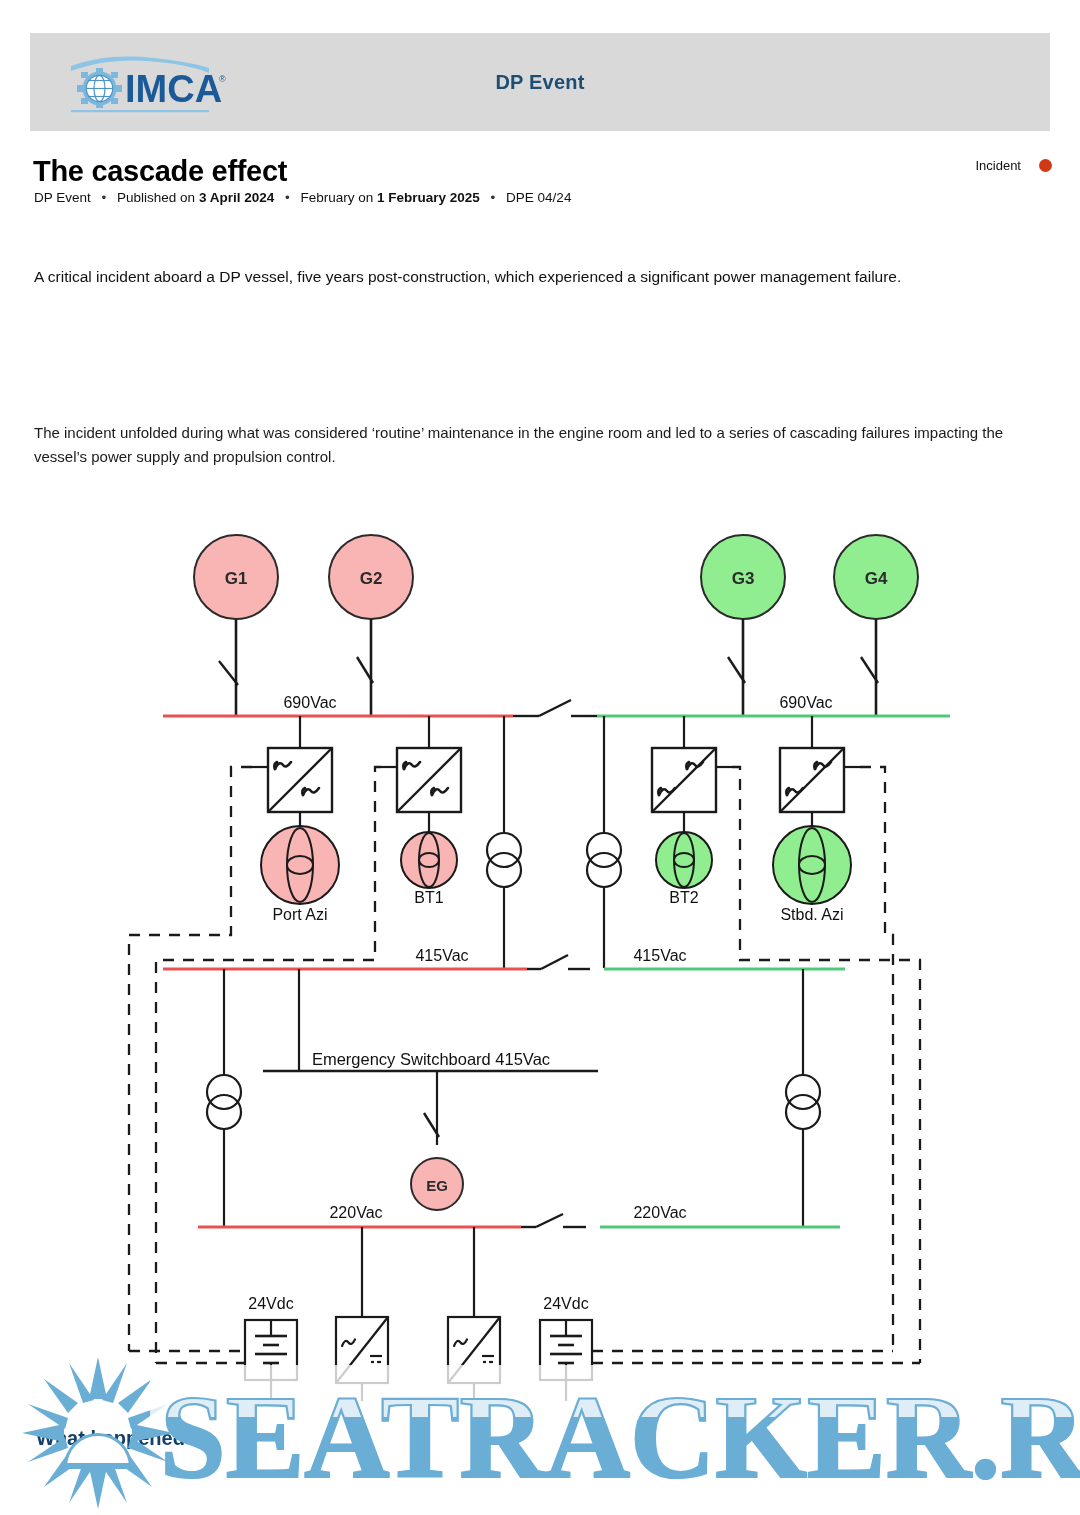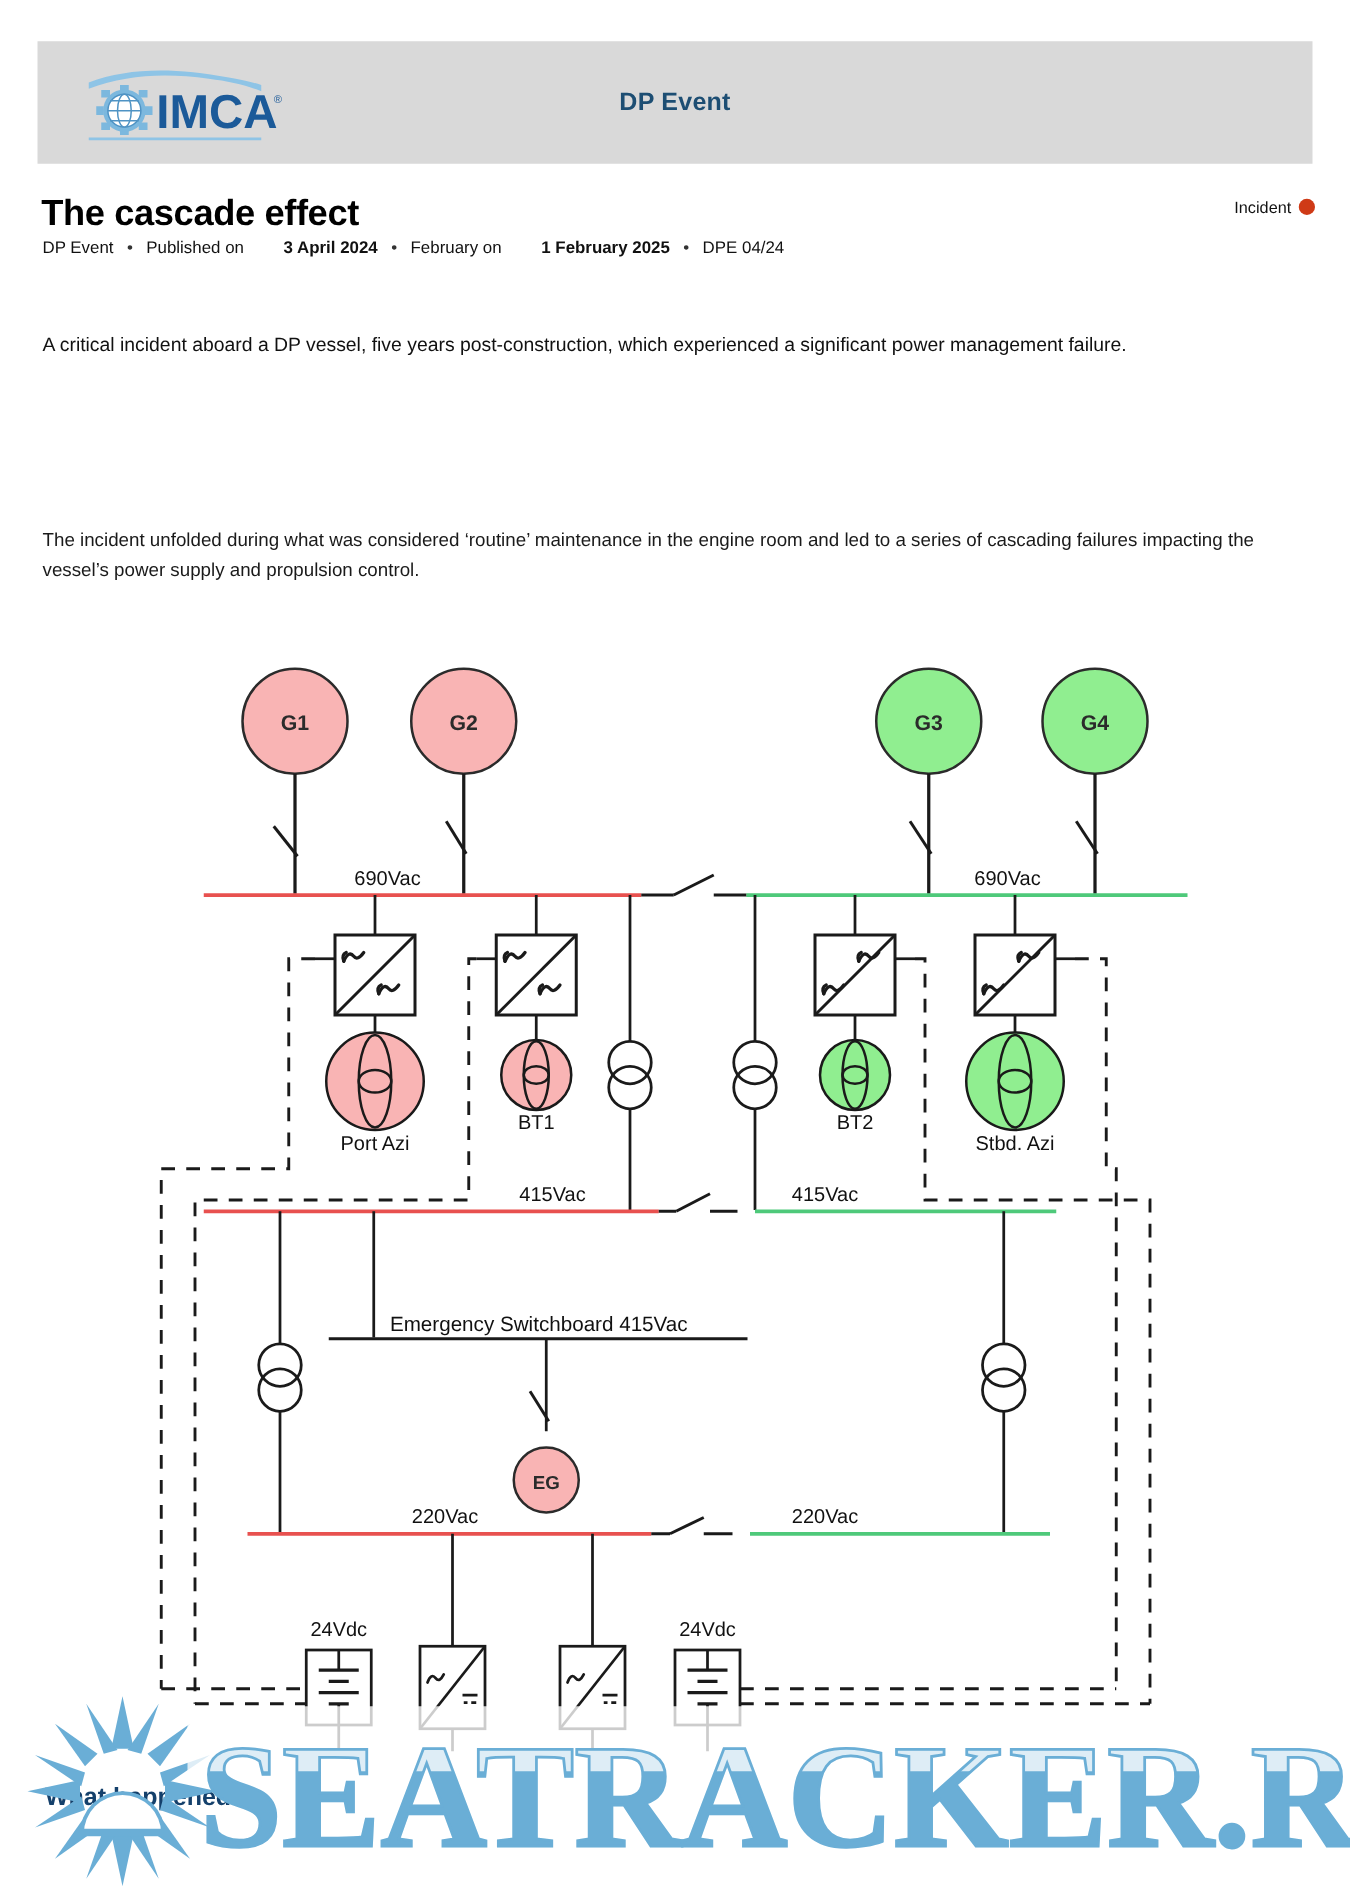--- a/index.html
+++ b/index.html
@@ -24,26 +24,26 @@
 
   
   .doc-title{
     position:absolute;left:33px;top:155px;
     font-size:29px;font-weight:bold;letter-spacing:-.3px;color:#000;text-align:right;
   }
   .doc-meta{
     position:absolute;left:34px;top:190px;
     font-size:13.5px;color:#111;white-space:nowrap;
   }
-  .doc-meta b{font-weight:bold;margin-left:28px;}
+  .doc-meta b{font-weight:bold;}
   .doc-meta .sep{padding:0 7px;color:#333;}
 
   .status-badge{
     position:absolute;right:28px;top:158px;
-    display:flex;align-items:center;gap:6px;
+    display:flex;align-items:center;gap:18px;
     font-size:13px;color:#111;
   }
   .status-dot{width:13px;height:13px;border-radius:50%;background:#cf3a16;display:block;}
 
   
   .lead{
     position:absolute;left:34px;top:264px;width:935px;
     font-size:15.5px;font-weight:normal;line-height:1.62;color:#111;
   }
   .para{

